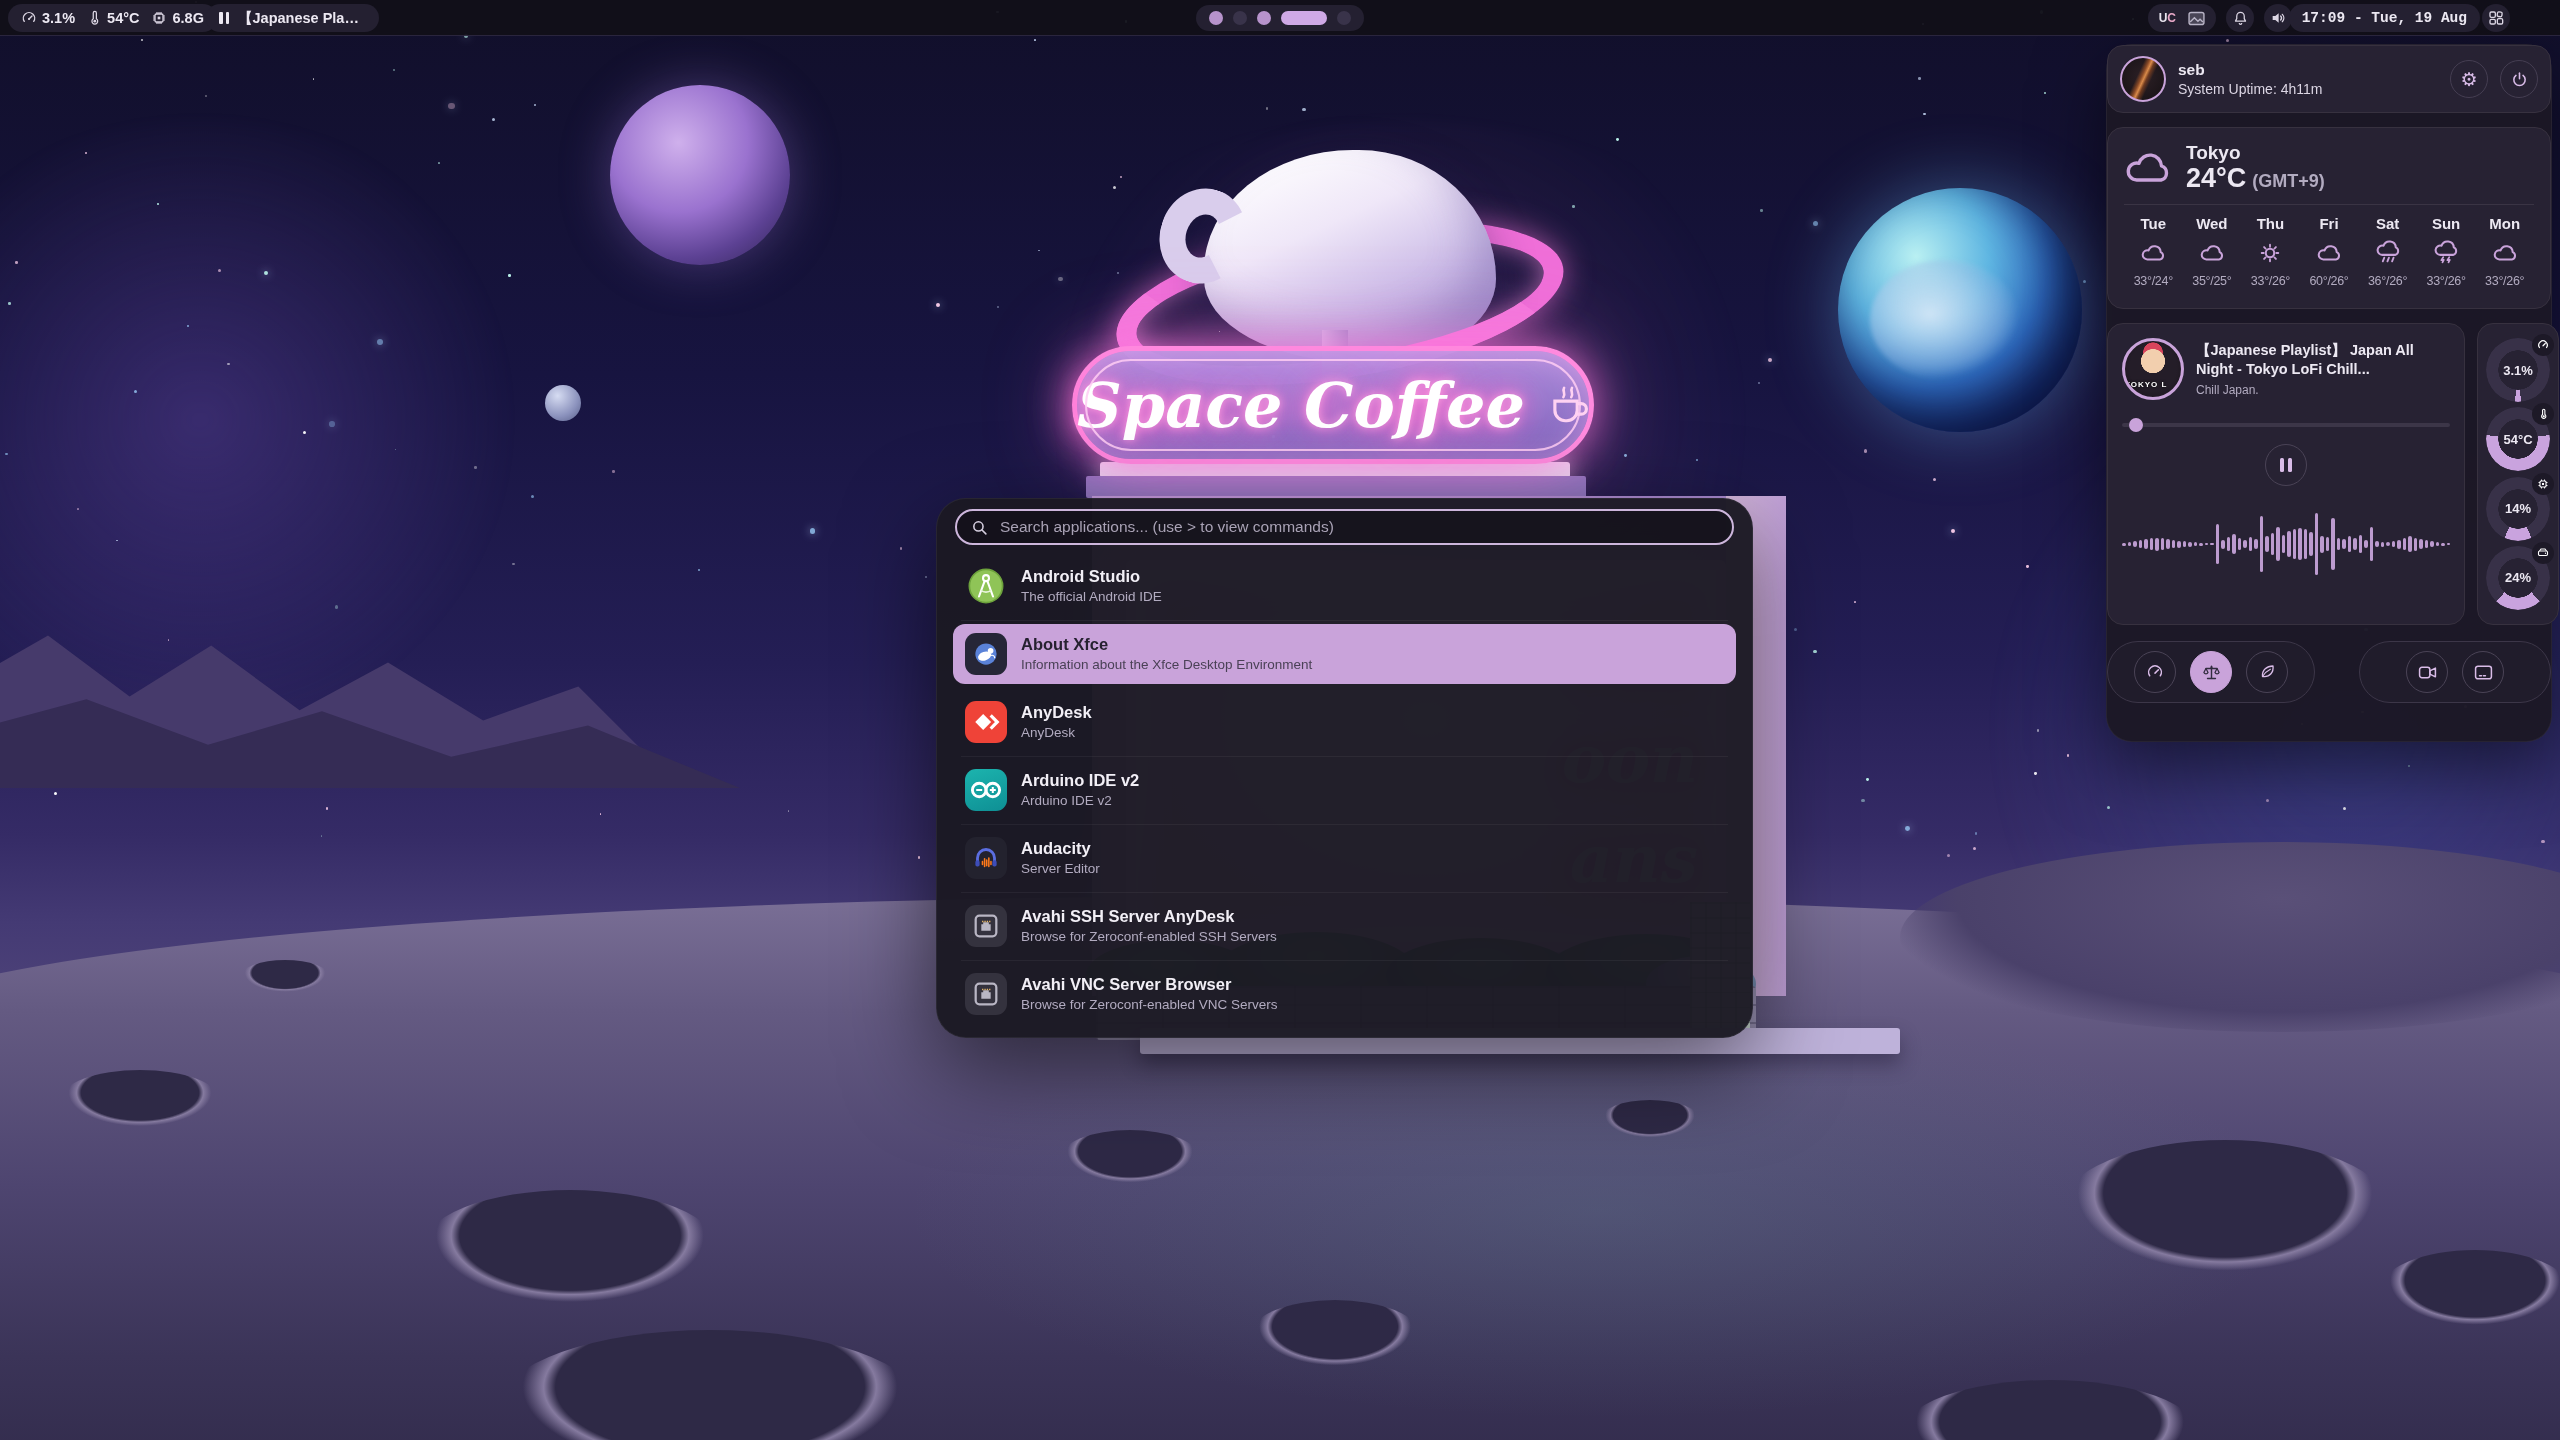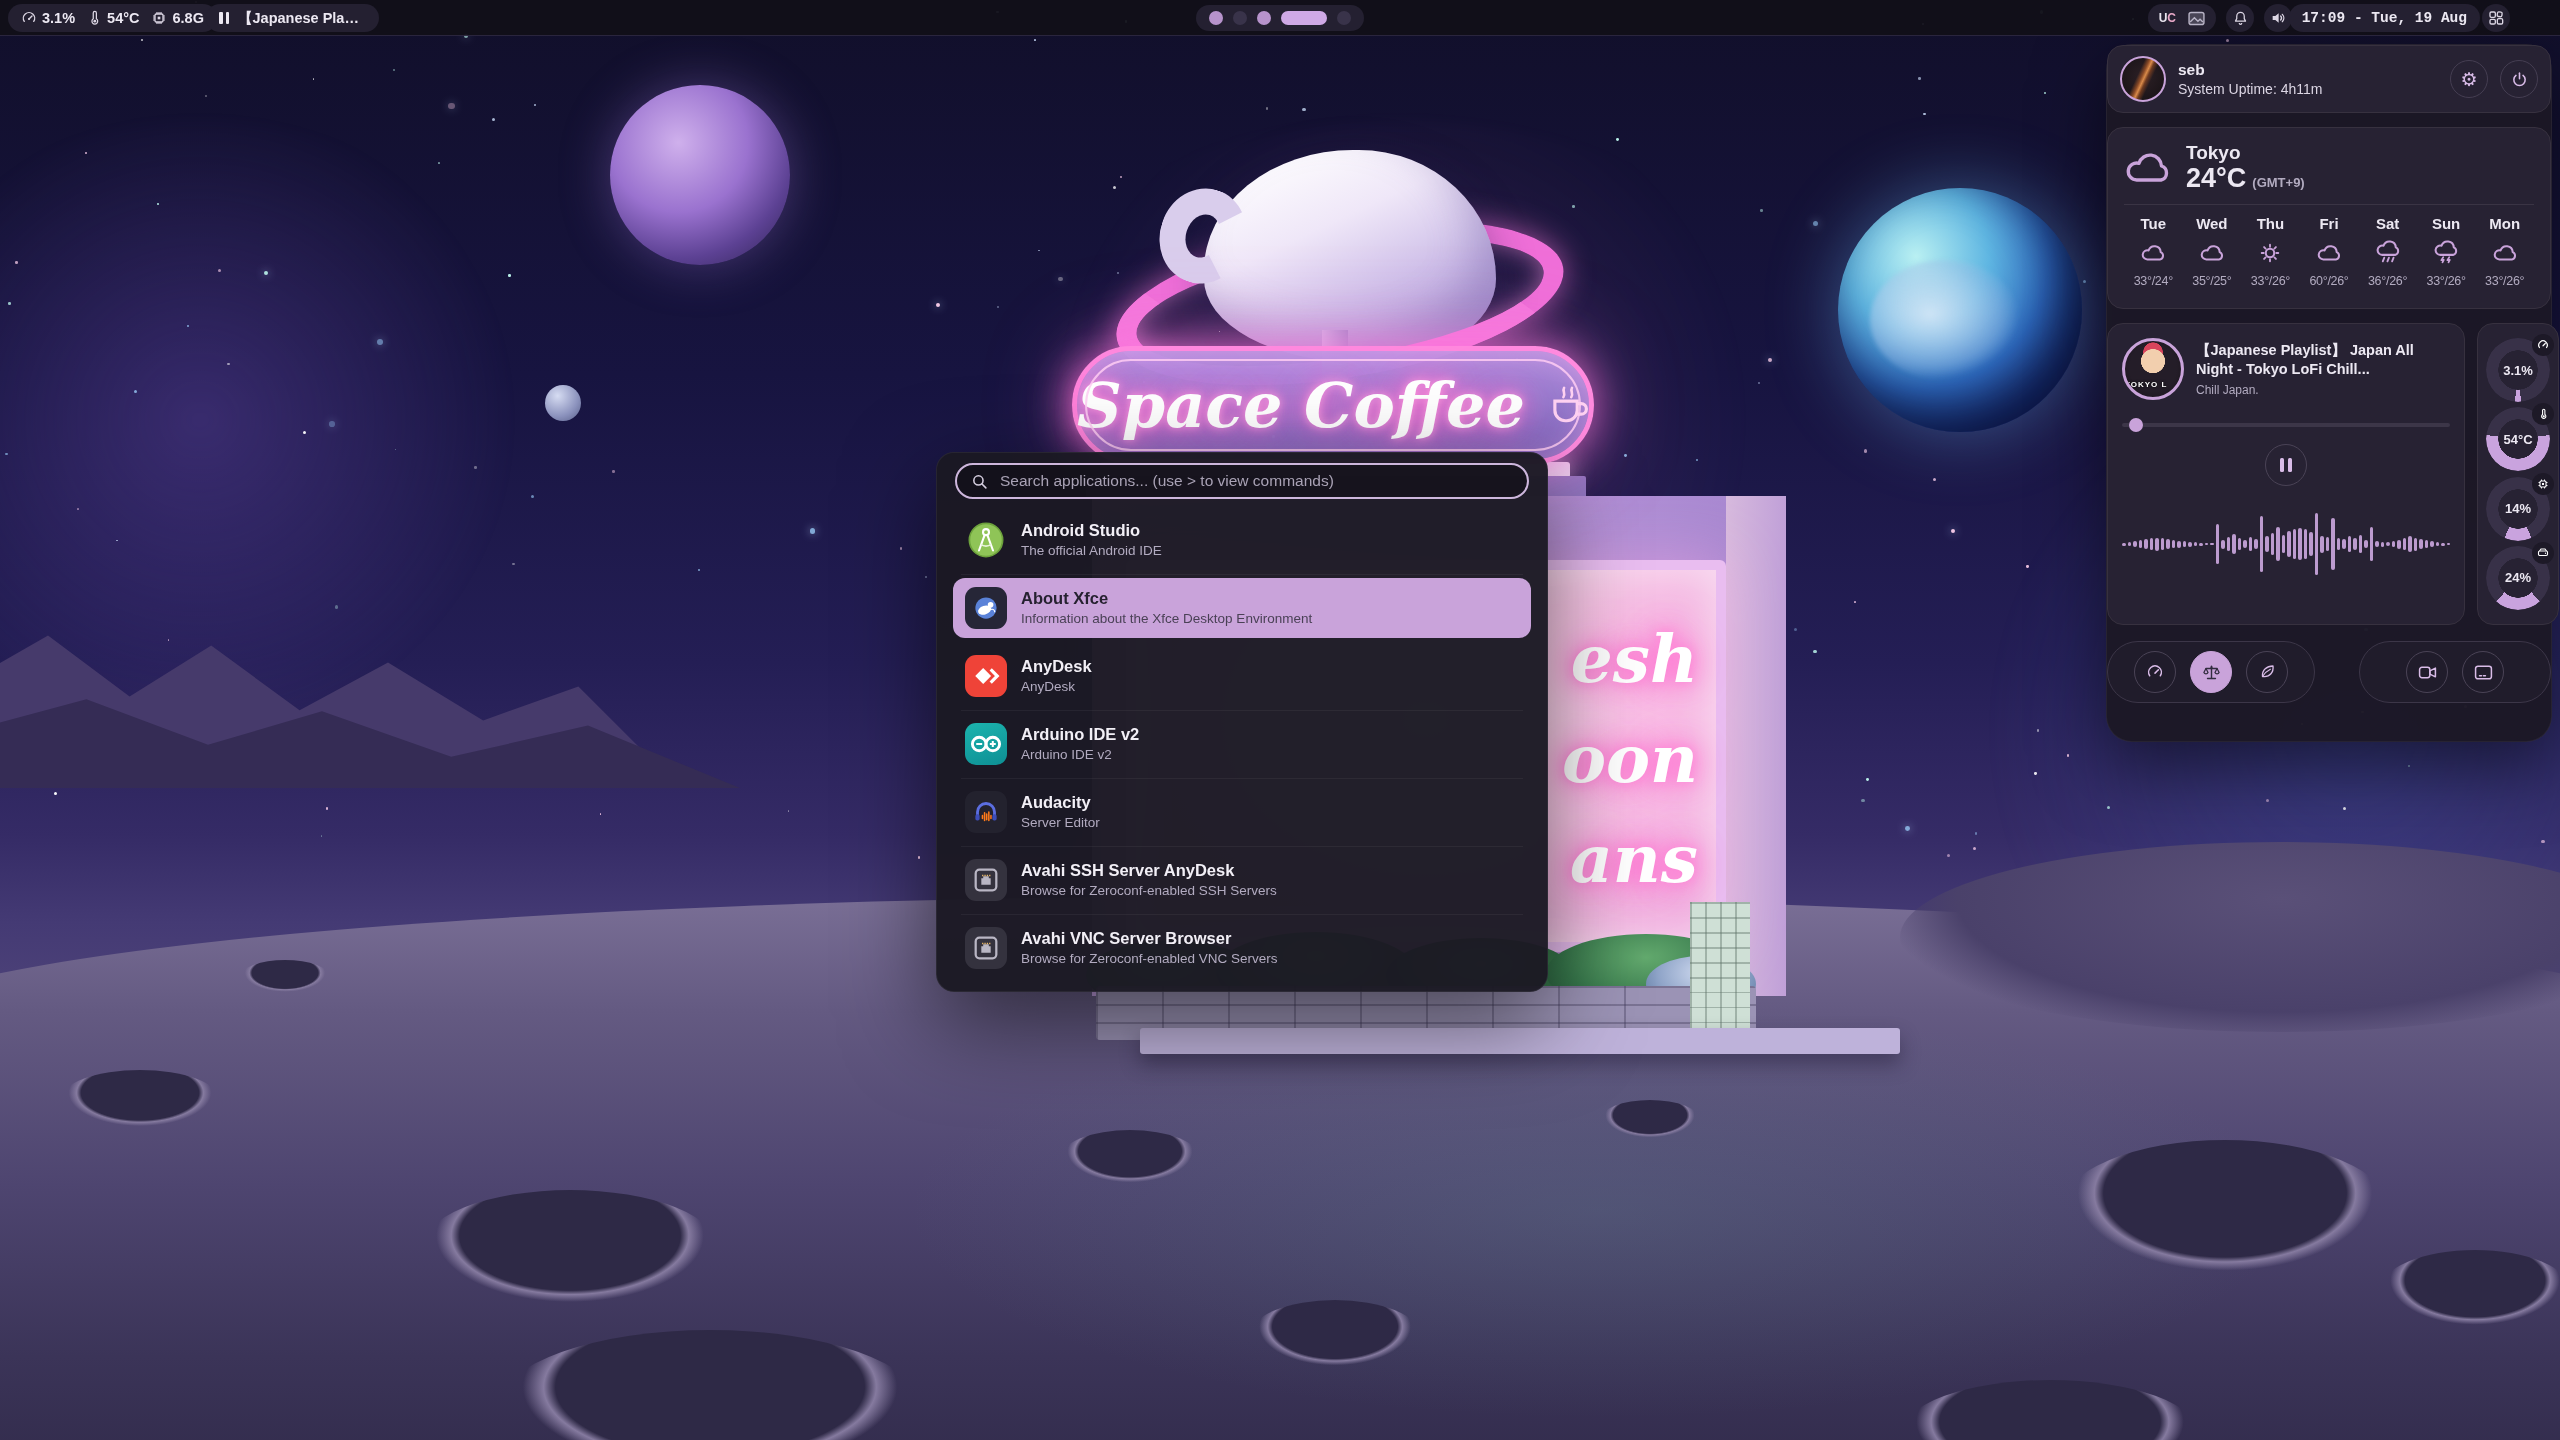--- a/index.html
+++ b/index.html
@@ -103,21 +103,21 @@
   .ws-pill{position:absolute;top:5px;left:50%;transform:translateX(-50%);height:26px;border-radius:13px;
     background:#242031;display:flex;align-items:center;gap:10px;padding:0 13px;}
   .ws-dot{width:14px;height:14px;border-radius:7px;background:#39334a;}
   .ws-dot.on{background:#b793cc;}
   .ws-dot.active{width:46px;background:#cfa9e6;}
   .uc{font-size:12px;font-weight:700;color:#e8e4ee;letter-spacing:0;}
   .uc b{color:#e8a8c8;}
   .np-text{max-width:128px;overflow:hidden;text-overflow:ellipsis;white-space:nowrap;font-weight:600;}
 
   
-  .launcher{position:absolute;left:936px;top:452px;width:612px;height:540px;border-radius:18px;
+  .launcher{position:absolute;left:936px;top:498px;width:817px;height:540px;border-radius:30px;
     background:rgba(27,25,35,.97);border:1px solid rgba(255,255,255,.06);
     box-shadow:0 30px 90px rgba(0,0,0,.55);z-index:30;}
   .searchbar{margin:10px 18px 0;height:36px;border-radius:18px;border:2px solid #cdb6dc;
     background:rgba(14,12,20,.55);display:flex;align-items:center;gap:10px;padding:0 14px;}
   .searchbar input{flex:1;background:transparent;border:none;outline:none;color:#e8e2ee;
     font-family:inherit;font-size:15.5px;}
   .searchbar input::placeholder{color:#a9a2b5;}
   .app-list{margin-top:11px;padding:0 16px;}
   .app-row{position:relative;height:60px;margin-bottom:8px;border-radius:12px;display:flex;
     align-items:center;gap:14px;padding:0 12px;}
@@ -143,21 +143,21 @@
     background-blend-mode:lighten;}
   .user-name{font-size:15.5px;font-weight:700;}
   .user-uptime{font-size:14px;color:#dcd6e4;margin-top:2px;}
   .round-btn{width:38px;height:38px;border-radius:50%;border:1.5px solid #453e52;display:flex;
     align-items:center;justify-content:center;color:#d9bce8;}
   .gear-glyph{font-size:19px;line-height:1;color:#d9bce8;}
   .weather-card{margin-top:14px;height:182px;padding:14px 16px;}
   .w-head{display:flex;align-items:center;gap:14px;}
   .w-city{font-size:19px;font-weight:800;}
   .w-temp{font-size:27px;font-weight:800;line-height:1.05;}
-  .w-tz{font-size:13px;font-weight:700;color:#b2abc0;margin-left:6px;}
+  .w-tz{font-size:18px;font-weight:700;color:#b2abc0;margin-left:6px;}
   .w-div{height:1px;background:#3a3444;margin:12px 0 10px;}
   .w-row{display:grid;grid-template-columns:repeat(7,1fr);text-align:center;}
   .w-day{font-size:15px;font-weight:700;}
   .w-ico{height:30px;display:flex;align-items:center;justify-content:center;margin-top:6px;}
   .w-temps{font-size:12.5px;color:#b2abc0;margin-top:6px;letter-spacing:-.3px;}
   .mid-row{margin-top:14px;display:flex;gap:12px;height:302px;}
   .music-card{flex:1;padding:14px;display:flex;flex-direction:column;}
   .m-head{display:flex;gap:12px;align-items:center;}
   .album{width:62px;height:62px;border-radius:50%;border:3px solid #c9a3da;flex:0 0 auto;position:relative;overflow:hidden;
     background:radial-gradient(circle at 50% 36%,#f2cfae 0 26%,transparent 27%),

